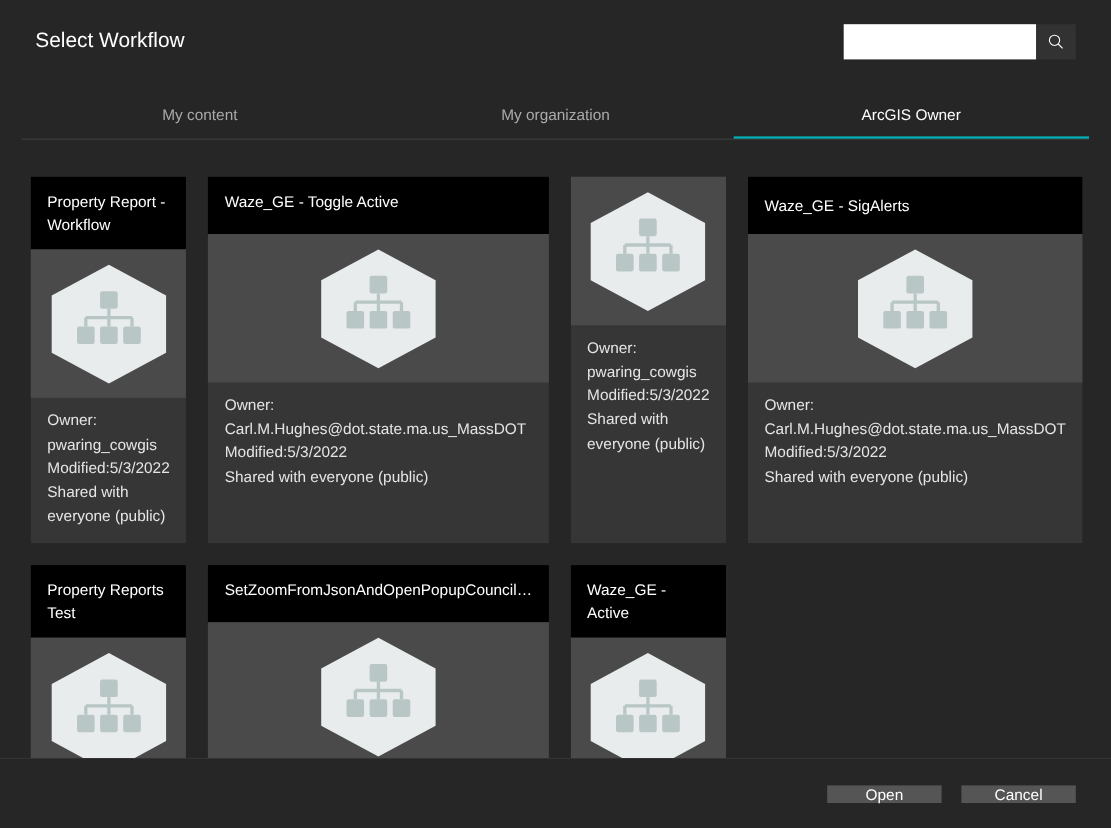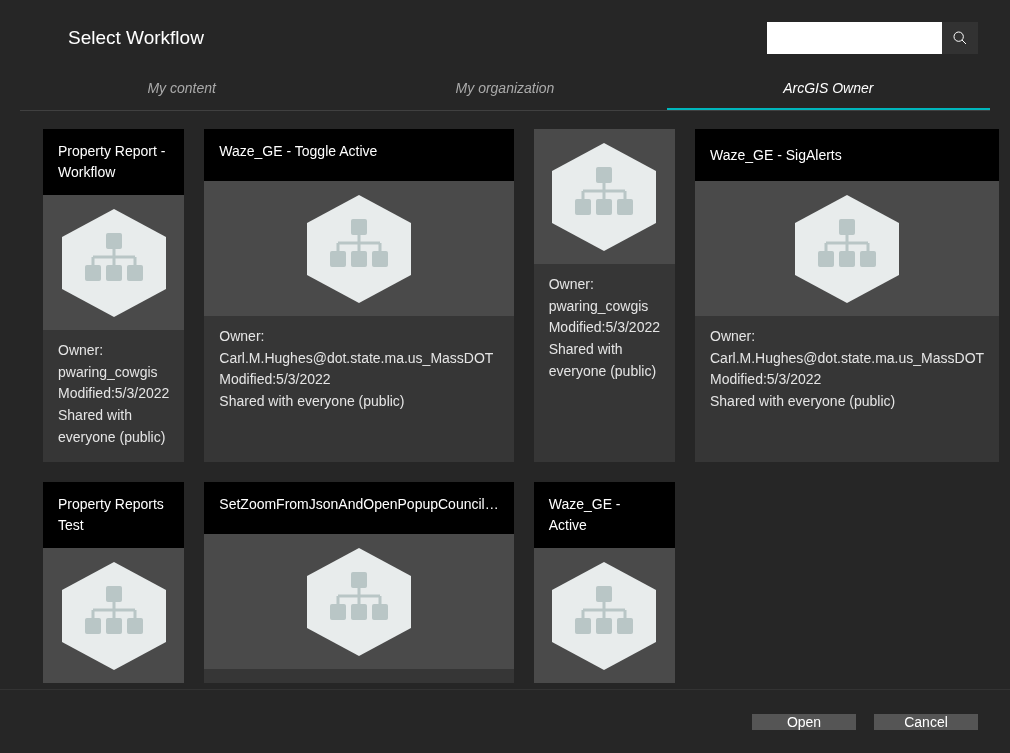--- a/index.html
+++ b/index.html
@@ -27,21 +27,20 @@
     .header {
       display: flex;
       align-items: center;
       justify-content: space-between;
       padding: 22px 32px 14px 32px;
     }
     .header h1 {
       font-size: 19px;
       font-weight: 400;
       color: #fff;
-      margin-left: 36px;
     }
     .search-wrap {
       display: flex;
       align-items: center;
     }
     .search-input {
       width: 175px;
       height: 32px;
       background: #fff;
       border: none;
@@ -62,40 +61,39 @@
     .search-btn svg {
       width: 16px;
       height: 16px;
       stroke: #fff;
       fill: none;
       stroke-width: 1.5;
     }
     .tabs {
       display: flex;
       border-bottom: 1px solid #404040;
-      margin: 0 20px;
-      font-style: italic;
+      margin: 16px 20px;
     }
     .tab {
       flex: 1;
       text-align: center;
       padding: 12px 0;
       font-size: 14px;
       color: #aaa;
       cursor: pointer;
       border-bottom: 2px solid transparent;
     }
     .tab.active {
       color: #fff;
       border-bottom: 2px solid #00b6bc;
     }
     .content {
       flex: 1;
       overflow-y: auto;
-      padding: 18px 28px 0 43px;
+      padding: 18px 28px 0 28px;
       position: relative;
     }
     .content::-webkit-scrollbar {
       width: 8px;
     }
     .content::-webkit-scrollbar-track {
       background: transparent;
     }
     .content::-webkit-scrollbar-thumb {
       background: #666;

